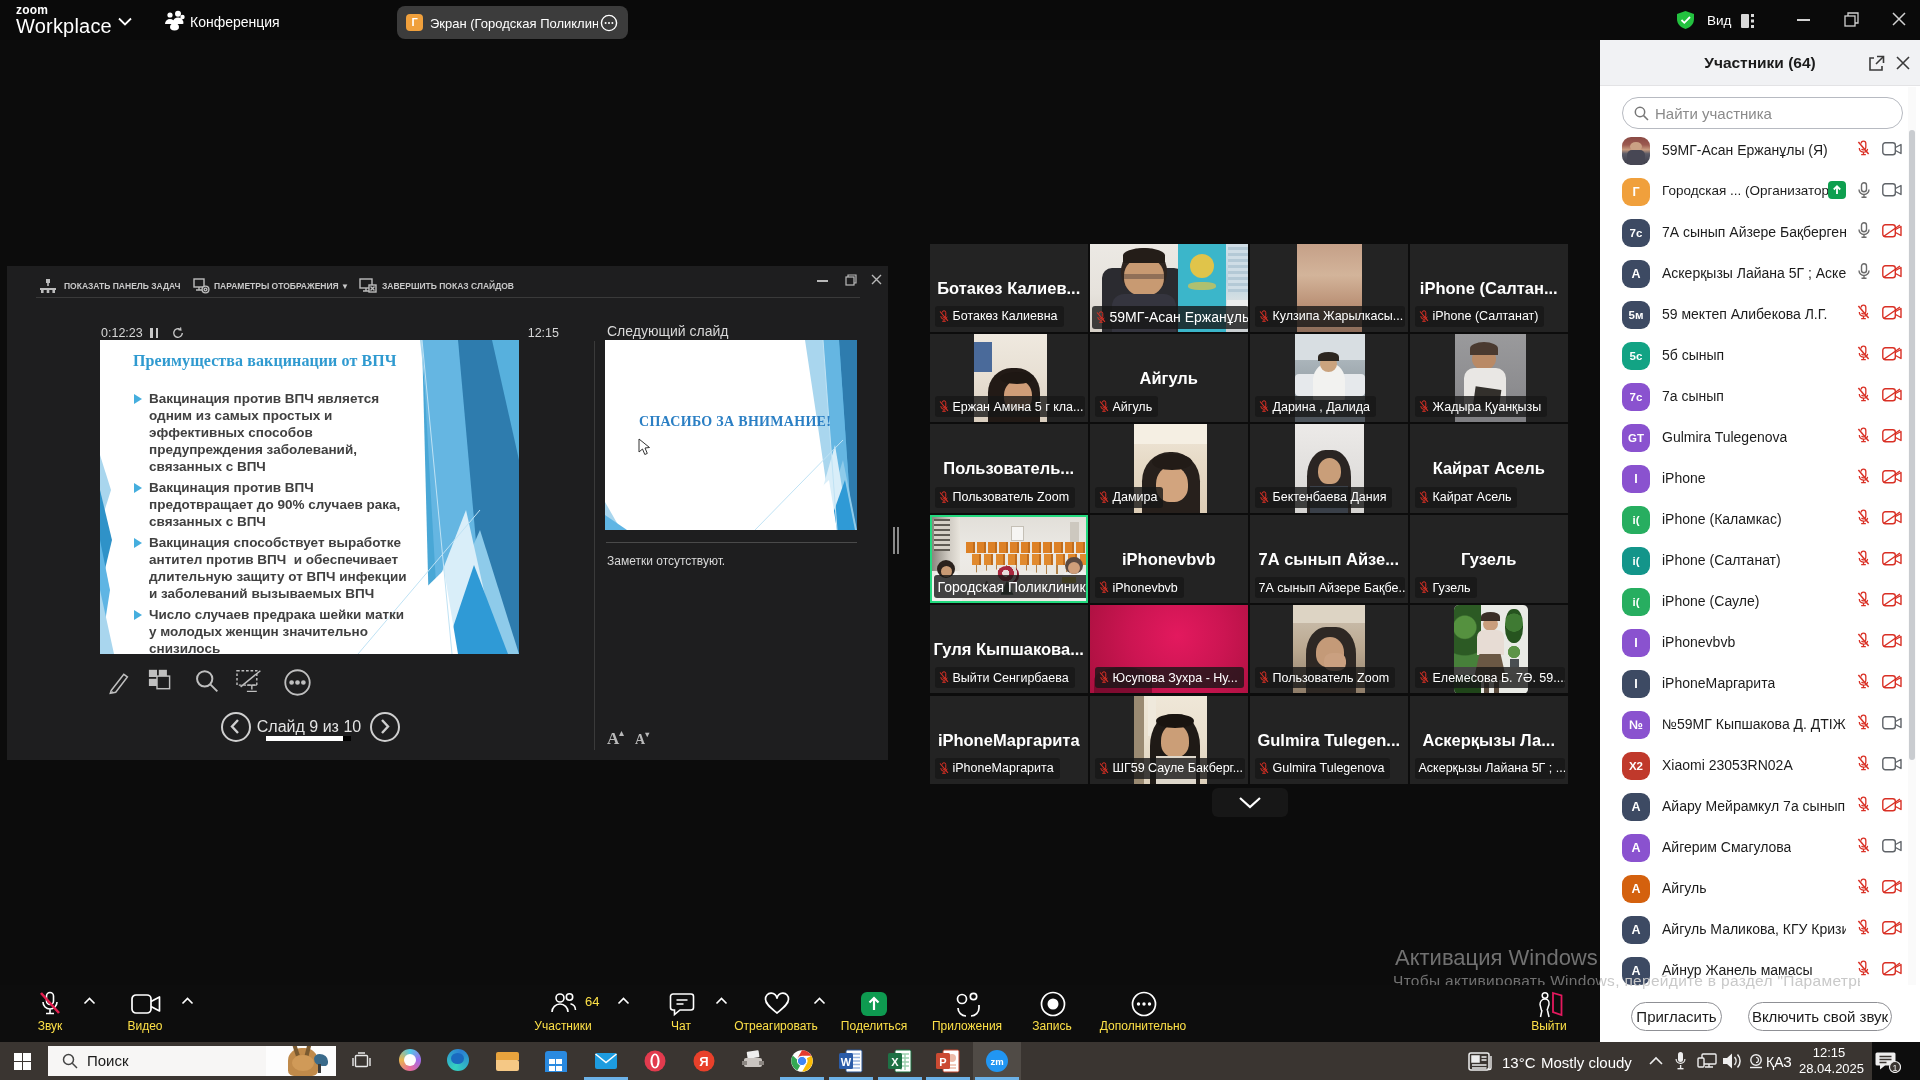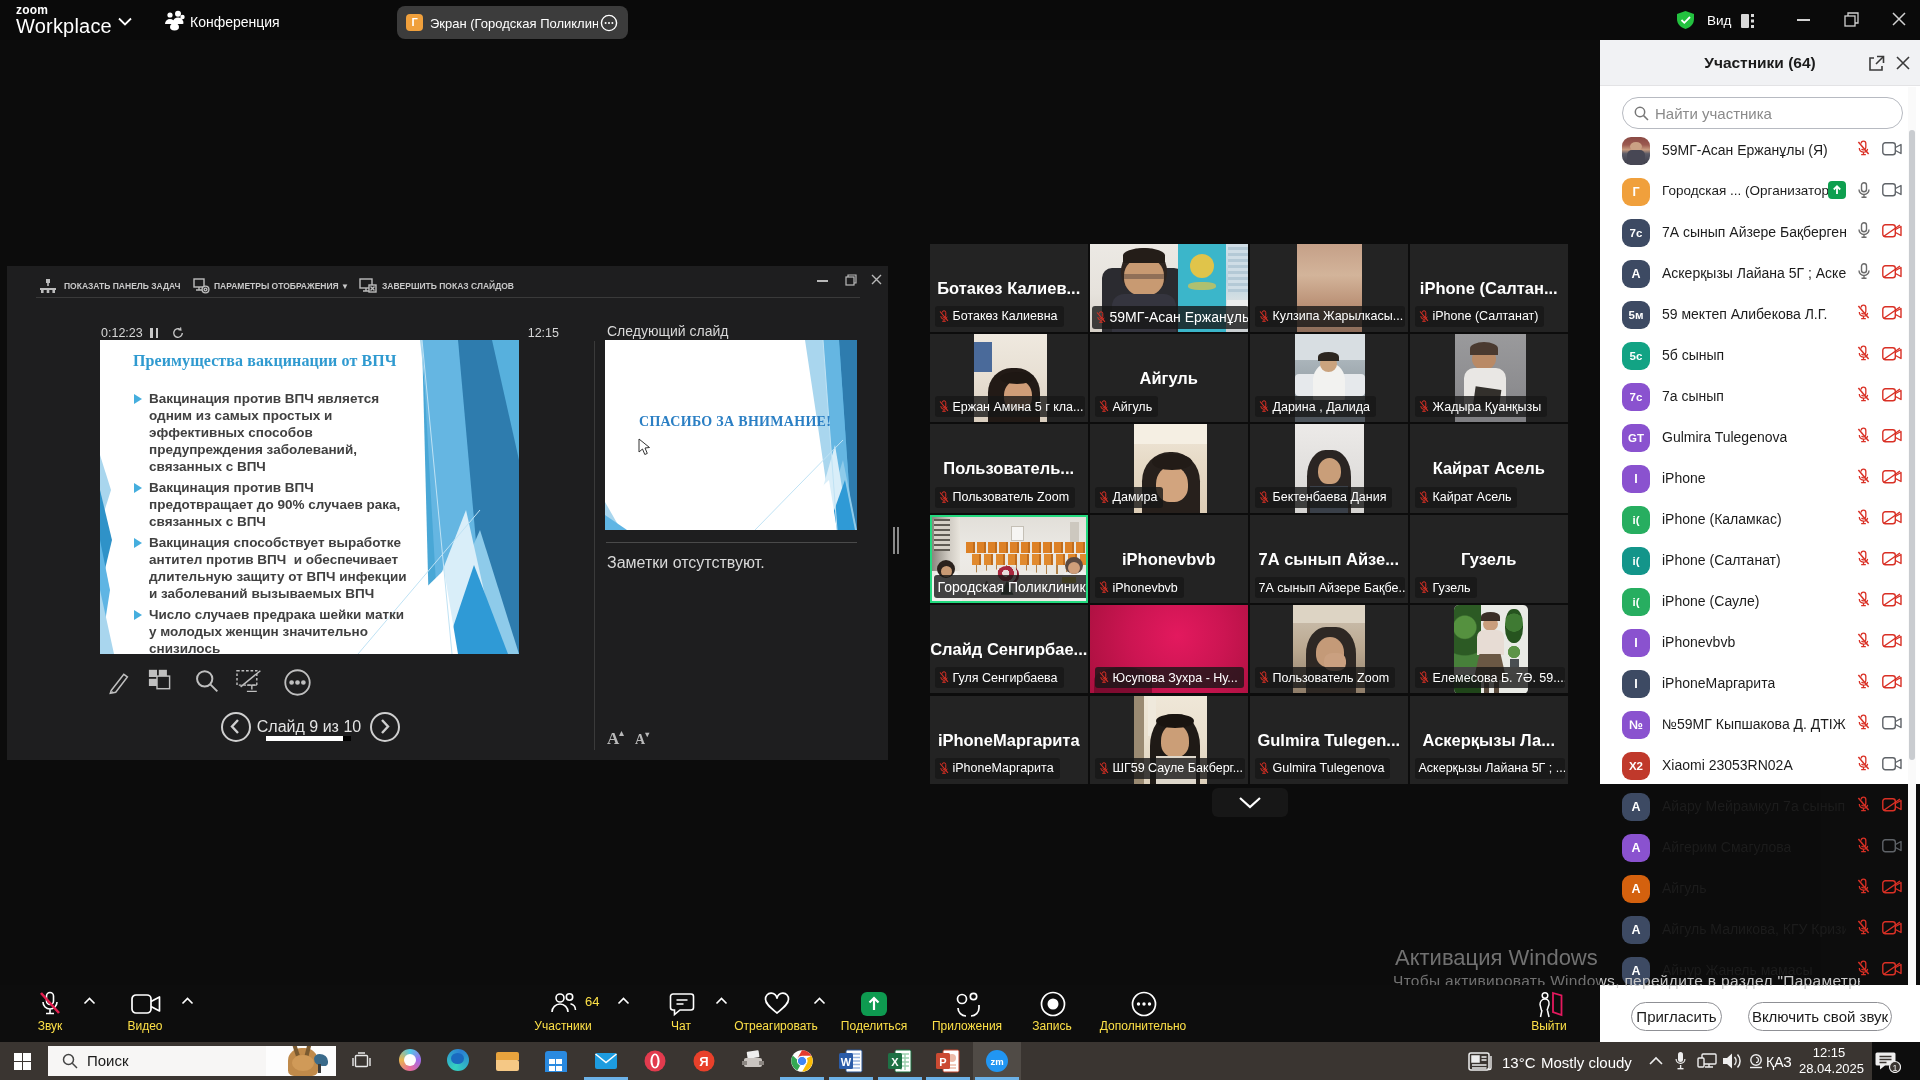--- a/index.html
+++ b/index.html
@@ -30,21 +30,21 @@
   #slide h1 { position:absolute; left:33px; top:12px; font-family:"Liberation Serif", serif; font-size:16px; font-weight:700; color:#2f9ad0; letter-spacing:.1px; }
   .bullets { position:absolute; left:34px; top:50px; width:330px; }
   .bi { display:flex; margin-bottom:4px; }
   .tri { width:8px; height:10px; margin-top:4px; margin-right:7px; flex:none; background:#45aede; clip-path:polygon(0 0, 100% 50%, 0 100%); }
   .bi p { font-size:13.5px; line-height:17px; font-weight:700; color:#404040; white-space:nowrap; }
 
   #nexthdr { position:absolute; left:600px; top:57px; color:#d9d9d9; font-size:14px; }
   #thumb { position:absolute; left:598px; top:74px; width:252px; height:190px; background:#fff; overflow:hidden; }
   #thumb .cap { position:absolute; left:34px; top:74px; font-family:"Liberation Serif", serif; font-size:14px; font-weight:700; color:#2b7fc4; letter-spacing:.3px; white-space:nowrap; }
   #notesep { position:absolute; left:599px; top:276px; width:251px; height:1px; background:#4a4a4a; }
-  #notes { position:absolute; left:600px; top:288px; color:#d9d9d9; font-size:16px; }
+  #notes { position:absolute; left:600px; top:288px; color:#d9d9d9; font-size:12px; }
   #vdiv { position:absolute; left:587px; top:75px; width:1px; height:409px; background:#3a3a3a; }
 
   .navcirc { position:absolute; width:30px; height:30px; border:2px solid #cfcfcf; border-radius:50%; }
   #slidenum { position:absolute; left:249px; top:452px; width:106px; text-align:center; color:#e3e3e3; font-size:16px; }
   #progress { position:absolute; left:259px; top:470px; width:85px; height:5px; background:#000; }
   #progress .fill { position:absolute; left:0; top:0; width:77px; height:5px; background:#fff; }
 
   #handle1, #handle2 { position:absolute; top:487px; width:2px; height:27px; background:#8a8a8a; }
 
   
@@ -52,21 +52,21 @@
   .tname { position:absolute; left:0; right:0; top:50%; transform:translateY(-50%); text-align:center; color:#fff; font-size:16.5px; font-weight:700; white-space:nowrap; }
   .vlabel { position:absolute; left:5px; bottom:5px; height:21px; background:rgba(22,22,22,.8); border-radius:3px; color:#fff; font-size:12.5px; padding:0 6px 0 4px; white-space:nowrap; display:flex; align-items:center; max-width:150px; overflow:hidden; }
   .vlabel.big { left:2px; bottom:3px; height:23px; font-size:14px; max-width:157px; }
   .vlabel .mic { margin-right:4px; flex:none; display:flex; align-items:center; }
   #collapse { position:absolute; left:1212px; top:748px; width:76px; height:29px; background:#171717; border-radius:6px; }
 
   .wm1 { position:absolute; left:1395px; top:905px; font-size:22px; color:#717171; }
   .wmwrap { position:absolute; top:932px; overflow:hidden; white-space:nowrap; font-size:15.5px; letter-spacing:.3px; height:20px; }
 
   
-  #panel { position:absolute; left:1600px; top:40px; width:320px; height:744px; background:#fff;padding-left:12px; }
+  #panel { position:absolute; left:1600px; top:40px; width:320px; height:1002px; background:#fff;padding-left:12px; }
   #phdr { position:absolute; left:0; top:0; width:320px; height:46px; background:#f1f2f4; border-bottom:1px solid #e3e3e5; }
   #phdr .t { position:absolute; left:0; right:0; top:14px; text-align:center; font-size:15.5px; font-weight:700; color:#1b1b1b; }
   #searchbox { position:absolute; left:22px; top:57px; width:281px; height:32px; border:1px solid #b7bac1; border-radius:16px; background:#fff; }
   #searchbox span { position:absolute; left:32px; top:7px; font-size:15px; color:#8a8a8a; }
   .prow { position:absolute; left:0; width:308px; height:41px; }
   .pav { position:absolute; left:22px; top:6px; width:28px; height:28px; border-radius:9px; color:#fff; font-weight:700; text-align:center; line-height:28px; overflow:hidden; }
   .pname { position:absolute; left:62px; top:11px; font-size:14px; color:#1c1c1c; white-space:nowrap; max-width:184px; overflow:hidden; }
   .picons { position:absolute; top:9px; display:flex; gap:12px; align-items:center; }
   #pfoot { position:absolute; left:0; top:945px; width:320px; height:57px; background:#fff; }
   .pbtn { position:absolute; top:17px; height:29px; border:1px solid #8f9095; border-radius:15px; background:#fff; font-size:15px; color:#1a1a1a; text-align:center; }
@@ -464,30 +464,30 @@
           <svg width="10" height="13" viewBox="0 0 14 17" fill="none">
             <path d="M4.5 3 a2.5 2.5 0 0 1 5 0 v4.5 a2.5 2.5 0 0 1 -4.6 1.3" stroke="#d93025" stroke-width="1.4"></path>
             <path d="M2.5 8 a4.5 4.5 0 0 0 8.9 .8 M7 12.5 V15 M4.5 15.2 h5" stroke="#d93025" stroke-width="1.4"></path>
             <path d="M1.5 1.5 L12.5 14.5" stroke="#d93025" stroke-width="1.6"></path>
           </svg>
         </span>
         <span>Гузель</span>
       </div>
     </div>
 <div class="tile" style="left:929.5px;top:565.1px;">
-      <div class="tname">Слайд  Сенгирбае...</div>
-      <div class="vlabel">
-        <span class="mic">
-          <svg width="10" height="13" viewBox="0 0 14 17" fill="none">
-            <path d="M4.5 3 a2.5 2.5 0 0 1 5 0 v4.5 a2.5 2.5 0 0 1 -4.6 1.3" stroke="#d93025" stroke-width="1.4"></path>
-            <path d="M2.5 8 a4.5 4.5 0 0 0 8.9 .8 M7 12.5 V15 M4.5 15.2 h5" stroke="#d93025" stroke-width="1.4"></path>
-            <path d="M1.5 1.5 L12.5 14.5" stroke="#d93025" stroke-width="1.6"></path>
-          </svg>
-        </span>
-        <span>Гуля Сенгирбаева</span>
+      <div class="tname">Гуля  Кыпшакова...</div>
+      <div class="vlabel">
+        <span class="mic">
+          <svg width="10" height="13" viewBox="0 0 14 17" fill="none">
+            <path d="M4.5 3 a2.5 2.5 0 0 1 5 0 v4.5 a2.5 2.5 0 0 1 -4.6 1.3" stroke="#d93025" stroke-width="1.4"></path>
+            <path d="M2.5 8 a4.5 4.5 0 0 0 8.9 .8 M7 12.5 V15 M4.5 15.2 h5" stroke="#d93025" stroke-width="1.4"></path>
+            <path d="M1.5 1.5 L12.5 14.5" stroke="#d93025" stroke-width="1.6"></path>
+          </svg>
+        </span>
+        <span>Выйти Сенгирбаева</span>
       </div>
     </div>
 <div class="tile" style="left:1089.5px;top:565.1px;">
       <div class="abs" style="left:0;top:0;width:159px;height:89px;background:radial-gradient(circle at 55% 35%,#e3195e 0%,#cc1552 45%,#a8103e 100%)"></div>
       <div class="abs" style="left:4px;top:62px;width:58px;height:27px;background:#6e0a29;border-radius:50% 50% 0 0;opacity:.75"></div>
       <div class="vlabel">
         <span class="mic">
           <svg width="10" height="13" viewBox="0 0 14 17" fill="none">
             <path d="M4.5 3 a2.5 2.5 0 0 1 5 0 v4.5 a2.5 2.5 0 0 1 -4.6 1.3" stroke="#d93025" stroke-width="1.4"></path>
             <path d="M2.5 8 a4.5 4.5 0 0 0 8.9 .8 M7 12.5 V15 M4.5 15.2 h5" stroke="#d93025" stroke-width="1.4"></path>

